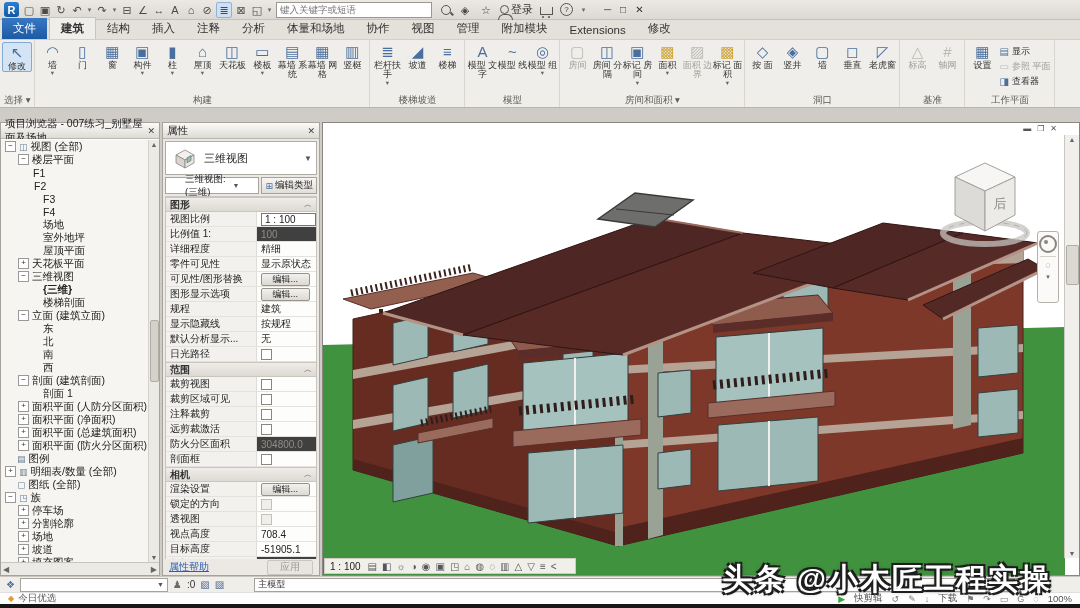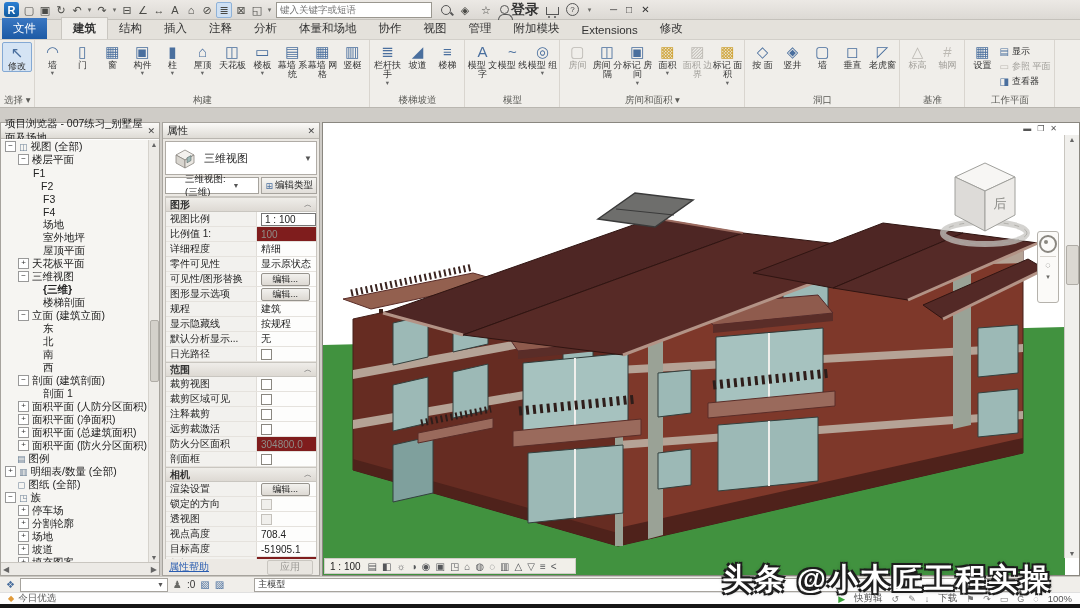--- a/index.html
+++ b/index.html
@@ -26,28 +26,28 @@
     transform:rotate(45deg);right:-4px;bottom:-1px;}
   .person{width:7px;height:7px;border:1.5px solid #555;border-radius:50%;position:relative;display:inline-block;margin-right:2px;}
   .person::after{content:"";position:absolute;left:-3px;top:8px;width:13px;height:5px;
     border:1.5px solid #555;border-bottom:none;border-radius:6px 6px 0 0;}
   .cart{width:11px;height:7px;border:1px solid #555;border-top:none;position:relative;display:inline-block;margin-top:2px;}
   .cart::after{content:"";position:absolute;left:1px;bottom:-4px;width:2px;height:2px;border-radius:50%;
     background:#555;box-shadow:6px 0 0 #555;}
   .helpc{width:11px;height:11px;border:1px solid #555;border-radius:50%;font-size:8px;
     display:flex;align-items:center;justify-content:center;color:#444;}
   .tb-right{display:flex;align-items:center;gap:7px;margin-left:6px;}
-  .signin{font-size:14px;color:#333;font-weight:bold;}
+  .signin{font-size:11px;color:#333;}
   .winctl{display:flex;gap:9px;margin-left:14px;margin-right:2px;font-size:10px;color:#333;}
 
   
   .tabsrow{position:absolute;top:20px;left:0;right:0;height:20px;background:#e4e1db;
     display:flex;align-items:flex-end;padding-left:2px;border-bottom:1px solid #d2cfc9;box-sizing:border-box;}
   .tab{padding:3px 11px;font-size:11.5px;color:#333;white-space:nowrap;}
-  .tab.file{background:linear-gradient(#3a77c2,#1c5aa5);color:#fff;margin-right:14px;text-align:right;}
+  .tab.file{background:linear-gradient(#3a77c2,#1c5aa5);color:#fff;margin-right:2px;text-align:right;}
   .tab.active{background:#f0eeea;border:1px solid #c9c6c0;border-bottom:none;font-weight:bold;}
 
   
   .ribbon{position:absolute;top:40px;left:0;right:0;height:68px;background:#f0eeea;
     display:flex;border-bottom:1px solid #b9b6b0;box-sizing:border-box;}
   .rpanel{border-right:1px solid #d9d5cf;display:flex;flex-direction:column;flex:0 0 auto;}
   .rbtns{flex:1;display:flex;align-items:flex-start;padding:2px 2px 0 2px;}
   .rlabel{height:13px;text-align:center;font-size:9.5px;color:#5a5a56;white-space:nowrap;padding:0 4px;}
   .rbtn{width:30px;display:flex;flex-direction:column;align-items:center;font-size:9px;
     color:#333;line-height:1.05;text-align:center;padding-top:1px;}
@@ -96,21 +96,21 @@
   .etbtn{border:1px solid #a6a39d;background:linear-gradient(#f6f5f2,#e2dfda);font-size:9.5px;
     display:flex;align-items:center;gap:2px;padding:0 3px;color:#222;}
   .pgrid{flex:1;overflow:hidden;position:relative;background:#f6f5f2;margin:0 2px;border:1px solid #c9c6c0;border-bottom:none;}
   .psec{height:13px;background:linear-gradient(#efede9,#ddd9d3);border-top:1px solid #c9c6c0;border-bottom:1px solid #c9c6c0;
     font-size:10px;font-weight:bold;color:#333;display:flex;align-items:center;justify-content:space-between;padding:0 4px;}
   .psec .caret{font-weight:normal;font-size:8px;color:#666;}
   .prow{display:flex;height:14px;border-bottom:1px solid #e5e2dd;font-size:10px;align-items:stretch;}
   .pname{width:86px;flex:0 0 auto;padding-left:4px;background:#f2f1ee;border-right:1px solid #e0ddd8;
     overflow:hidden;white-space:nowrap;display:flex;align-items:center;color:#222;}
   .pval{flex:1;padding-left:4px;background:#fdfdfc;overflow:hidden;white-space:nowrap;display:flex;align-items:center;color:#222;}
-  .pval.gray{color:#8f8d88;background:#7f1d1d;}
+  .pval.gray{color:#8f8d88;background:#404040;}
   .pval .inbox{border:1px solid #777;background:#fff;width:90%;height:11px;display:flex;align-items:center;padding-left:3px;}
   .editbtn{width:85%;height:11px;background:linear-gradient(#f2f1ee,#ddd9d3);border:1px solid #96938d;
     border-radius:2px;font-size:9px;display:flex;align-items:center;justify-content:center;color:#222;}
   .cbx{width:9px;height:9px;border:1px solid #8a8780;background:#fff;}
   .cbx.dis{border-color:#c4c1bb;background:#f0efec;}
   .pfoot{height:16px;display:flex;align-items:center;justify-content:space-between;padding:0 6px;flex:0 0 auto;}
   .phelp{color:#2a5db0;text-decoration:underline;font-size:10px;}
   .papply{color:#9a9894;font-size:10px;border:1px solid #c9c6c0;background:#e8e5e0;padding:0 12px;height:13px;
     display:flex;align-items:center;border-radius:2px;}
 
@@ -437,21 +437,21 @@
             <span>视图 (全部)</span>
           </div>
           <div class="trow" style="padding-left: 17px;">
             <span class="tgl">−</span>
             <span>楼层平面</span>
           </div>
           <div class="trow" style="padding-left: 20px;">
             <span class="tsp"></span>
             <span>F1</span>
           </div>
-          <div class="trow" style="padding-left: 28px;">
+          <div class="trow" style="padding-left: 21px;">
             <span class="tsp"></span>
             <span>F2</span>
           </div>
           <div class="trow" style="padding-left: 30px;">
             <span class="tsp"></span>
             <span>F3</span>
           </div>
           <div class="trow" style="padding-left: 30px;">
             <span class="tsp"></span>
             <span>F4</span>

